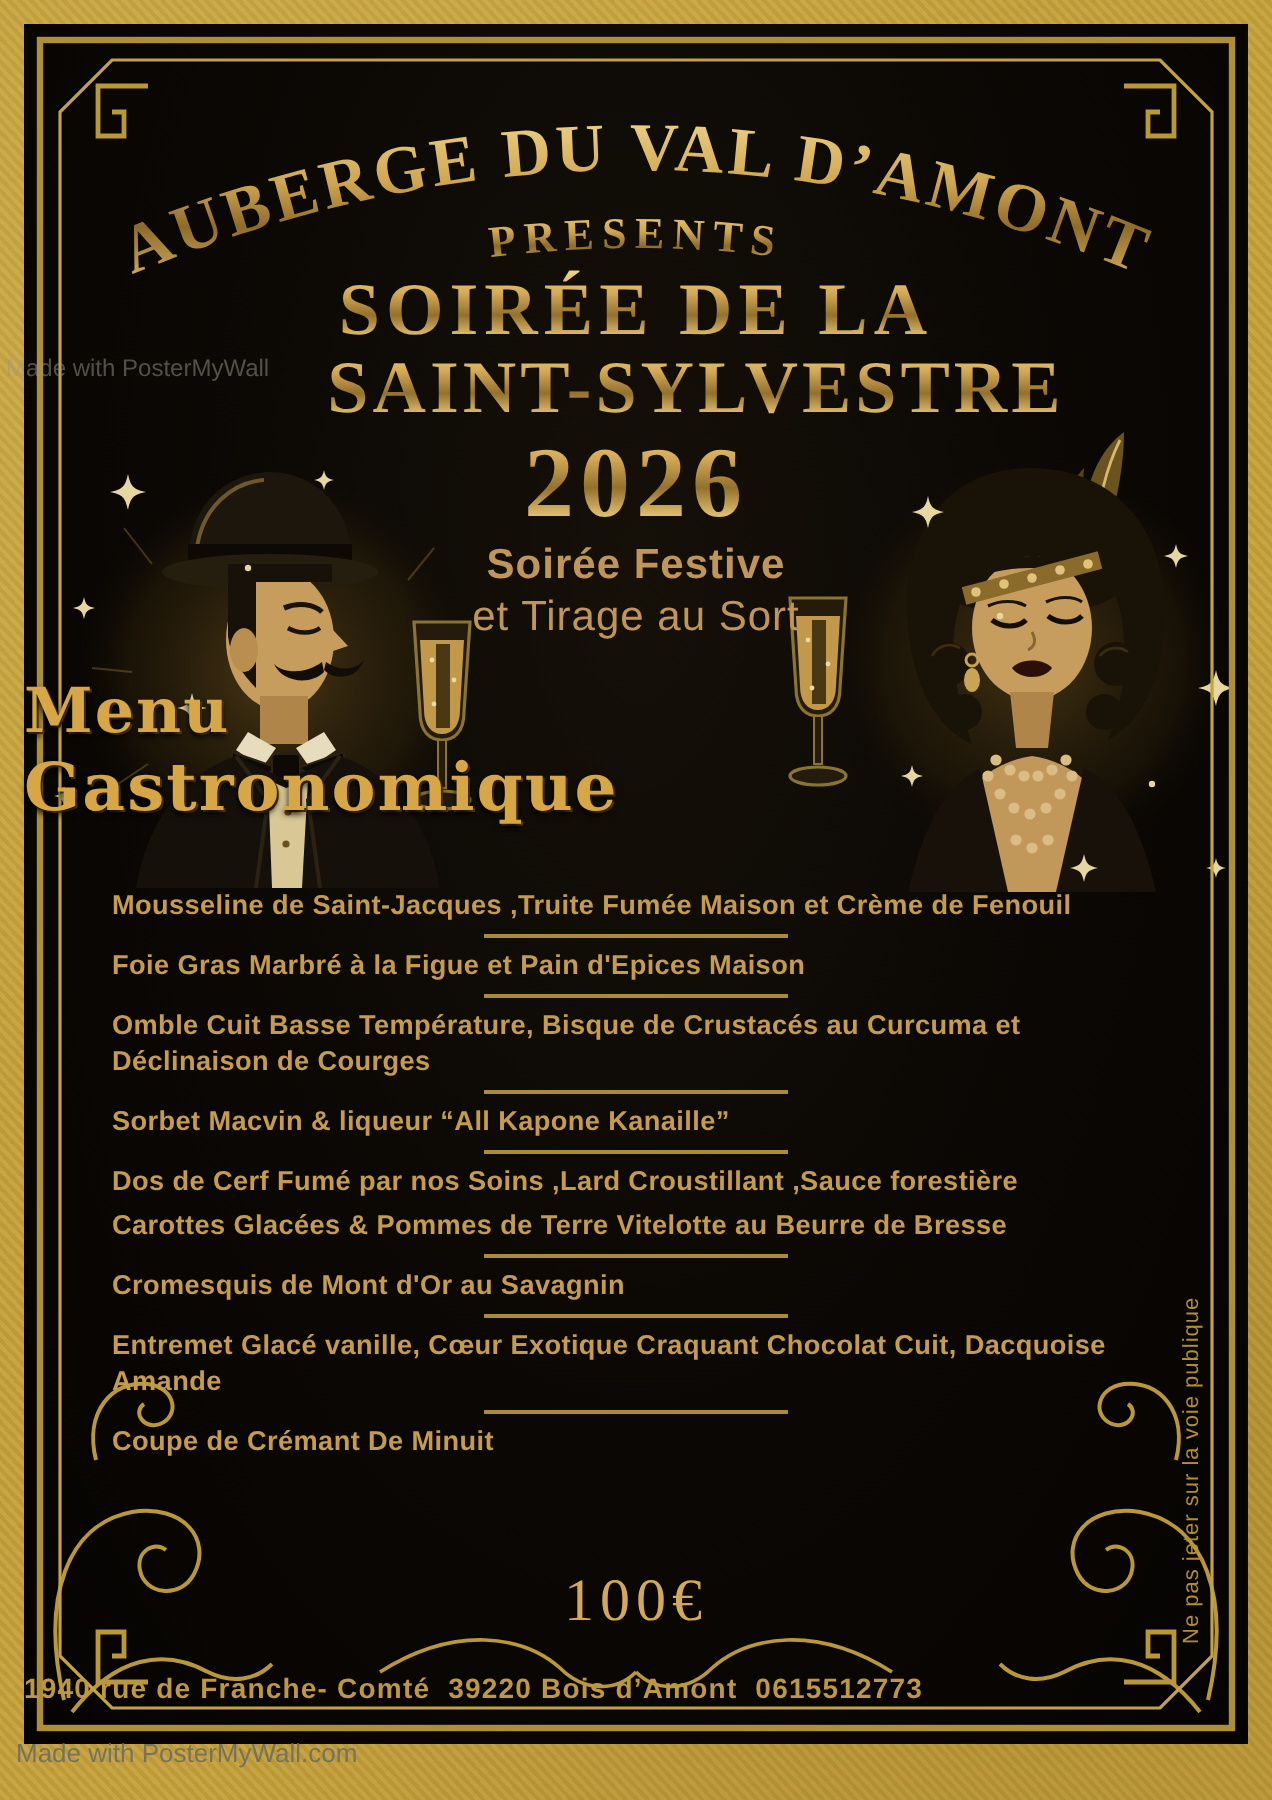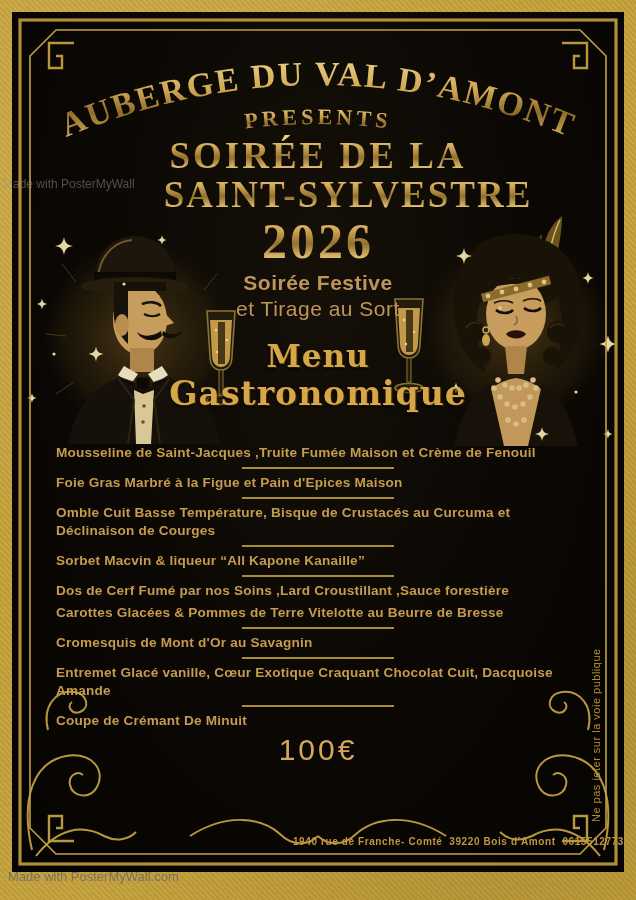--- a/index.html
+++ b/index.html
@@ -18,33 +18,33 @@
   .title{position:absolute;width:100%;text-align:center;font-family:"Liberation Serif",serif;
     font-weight:700;z-index:7;
     background:linear-gradient(180deg,#f3d98d 0%,#d2a856 30%,#93702c 55%,#e3c173 80%,#b08a3a 100%);
     -webkit-background-clip:text;background-clip:text;color:transparent;}
   .title-1{top:122px;font-size:37px;letter-spacing:3px;}
   .title-2{top:161px;font-size:37px;letter-spacing:2px;padding-left:30px;}
   .title-year{top:200px;font-size:50px;letter-spacing:3px;}
   .subtitle{position:absolute;width:100%;text-align:center;color:#bf955a;font-size:21px;
     letter-spacing:0.5px;z-index:7;}
   .subtitle-1{top:259px;font-weight:bold;} .subtitle-2{top:285px;}
-  .menu-heading{position:absolute;width:100%;text-align:center;z-index:7;
+  .menu-heading{position:absolute;width:100%;z-index:7;
     font-family:"DejaVu Serif",serif;font-weight:700;color:#d7a646;
     text-shadow:0 2px 3px rgba(0,0,0,0.9), 1px 1px 0 #5b3f12;}
   .menu-heading-1{top:326px;font-size:31px;letter-spacing:1px;}
   .menu-heading-2{top:362px;font-size:33px;letter-spacing:1px;}
   .menu-list{position:absolute;top:428px;left:0;width:100%;z-index:7;padding:0;}
   .menu-item{color:#c59b4f;font-weight:700;font-size:13.6px;line-height:18px;
     text-align:left;margin:4px 44px;letter-spacing:0.2px;}
   .menu-divider{width:152px;border-top:2px solid #a98b38;margin:5px auto;}
-  .price{position:absolute;top:721px;width:100%;text-align:center;z-index:7;
-    font-family:Liberation Sans, sans-serif;font-size:30px;color:#d2a85a;letter-spacing:3px;}
-  .address{position:absolute;top:824px;width:100%;text-align:right;z-index:7;
-    color:#bd9742;font-weight:700;font-size:10px;letter-spacing:0.6px;white-space:pre;}
+  .price{position:absolute;top:772px;width:100%;text-align:center;z-index:7;
+    font-family:Liberation Serif, serif;font-size:30px;color:#d2a85a;letter-spacing:3px;}
+  .address{position:absolute;top:824px;width:100%;text-align:left;z-index:7;
+    color:#bd9742;font-weight:700;font-size:14px;letter-spacing:0.6px;white-space:pre;}
   .side-note{position:absolute;left:590px;top:822px;z-index:7;color:#b28e2f;font-size:11px;
     white-space:nowrap;transform-origin:0 0;transform:rotate(-90deg);letter-spacing:0.5px;}
   .watermark-top{position:absolute;left:3px;top:177px;z-index:9;color:#9a968c;opacity:0.5;
     font-size:12px;}
   .watermark-bottom{position:absolute;left:8px;top:869px;z-index:9;color:#6e6e64;opacity:0.9;
     font-size:13px;}
   .sparkles-svg{position:absolute;left:0;top:200px;width:612px;height:260px;z-index:4;}
 </style>
 </head>
 <body>

